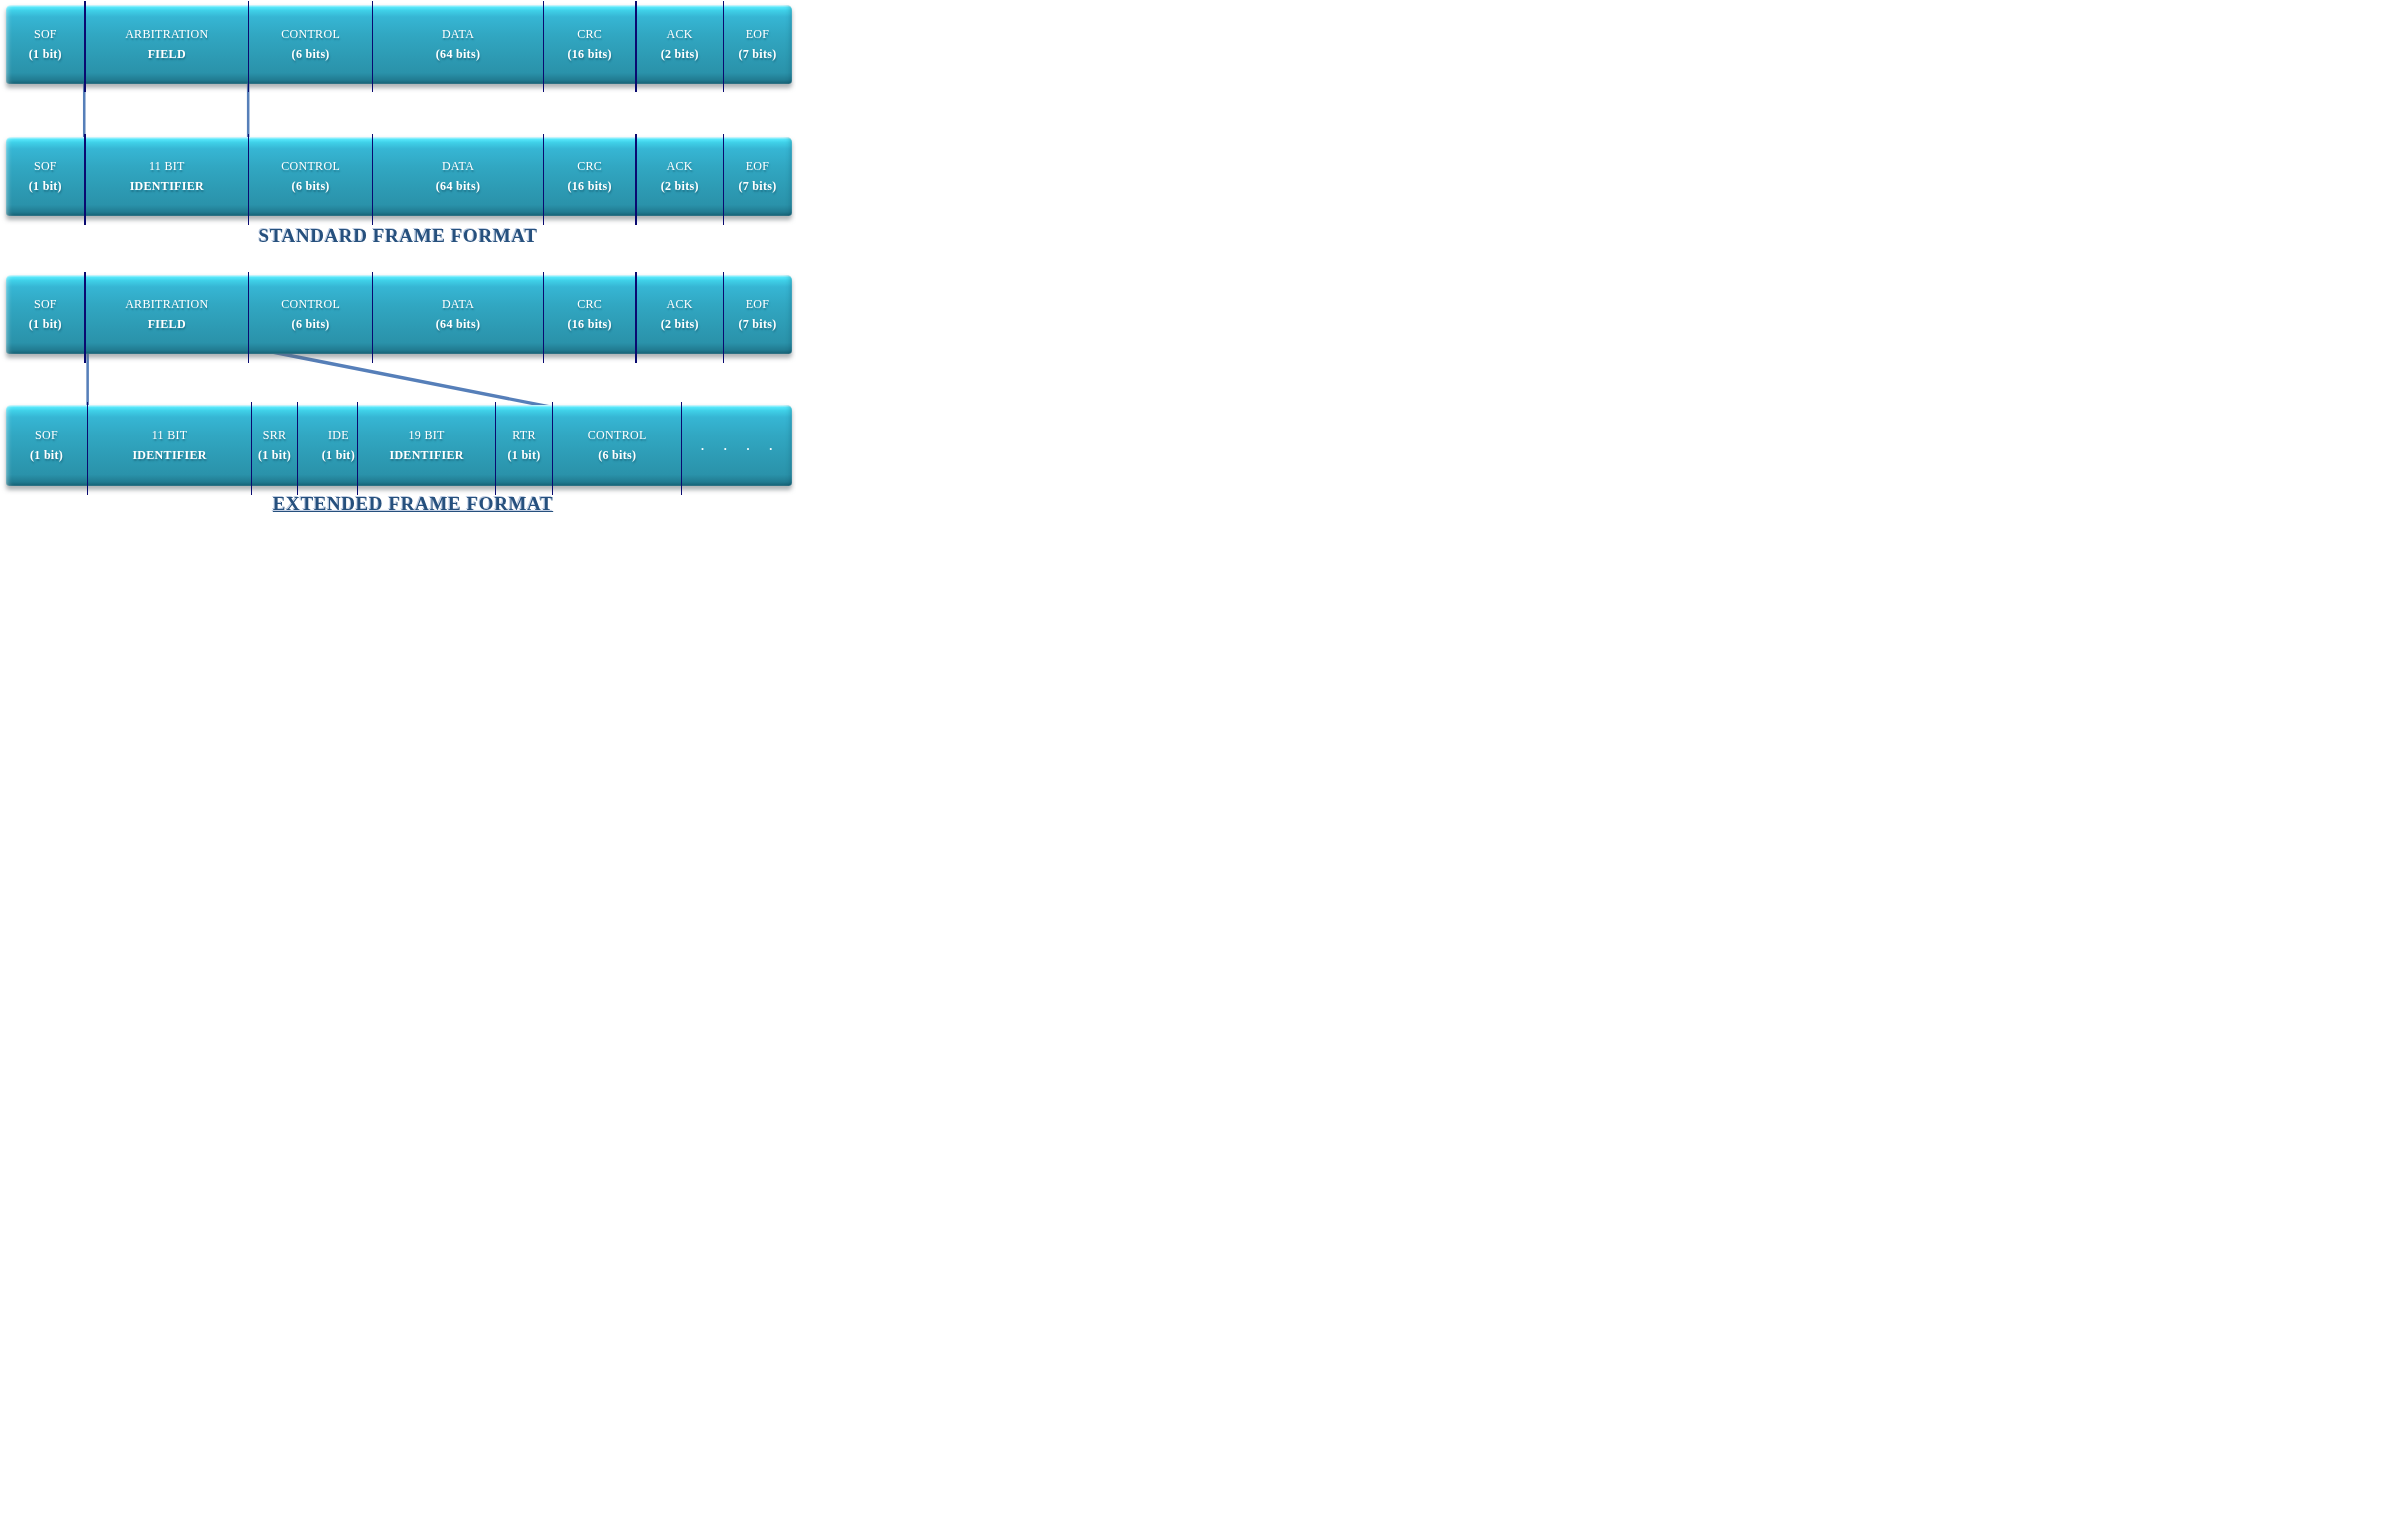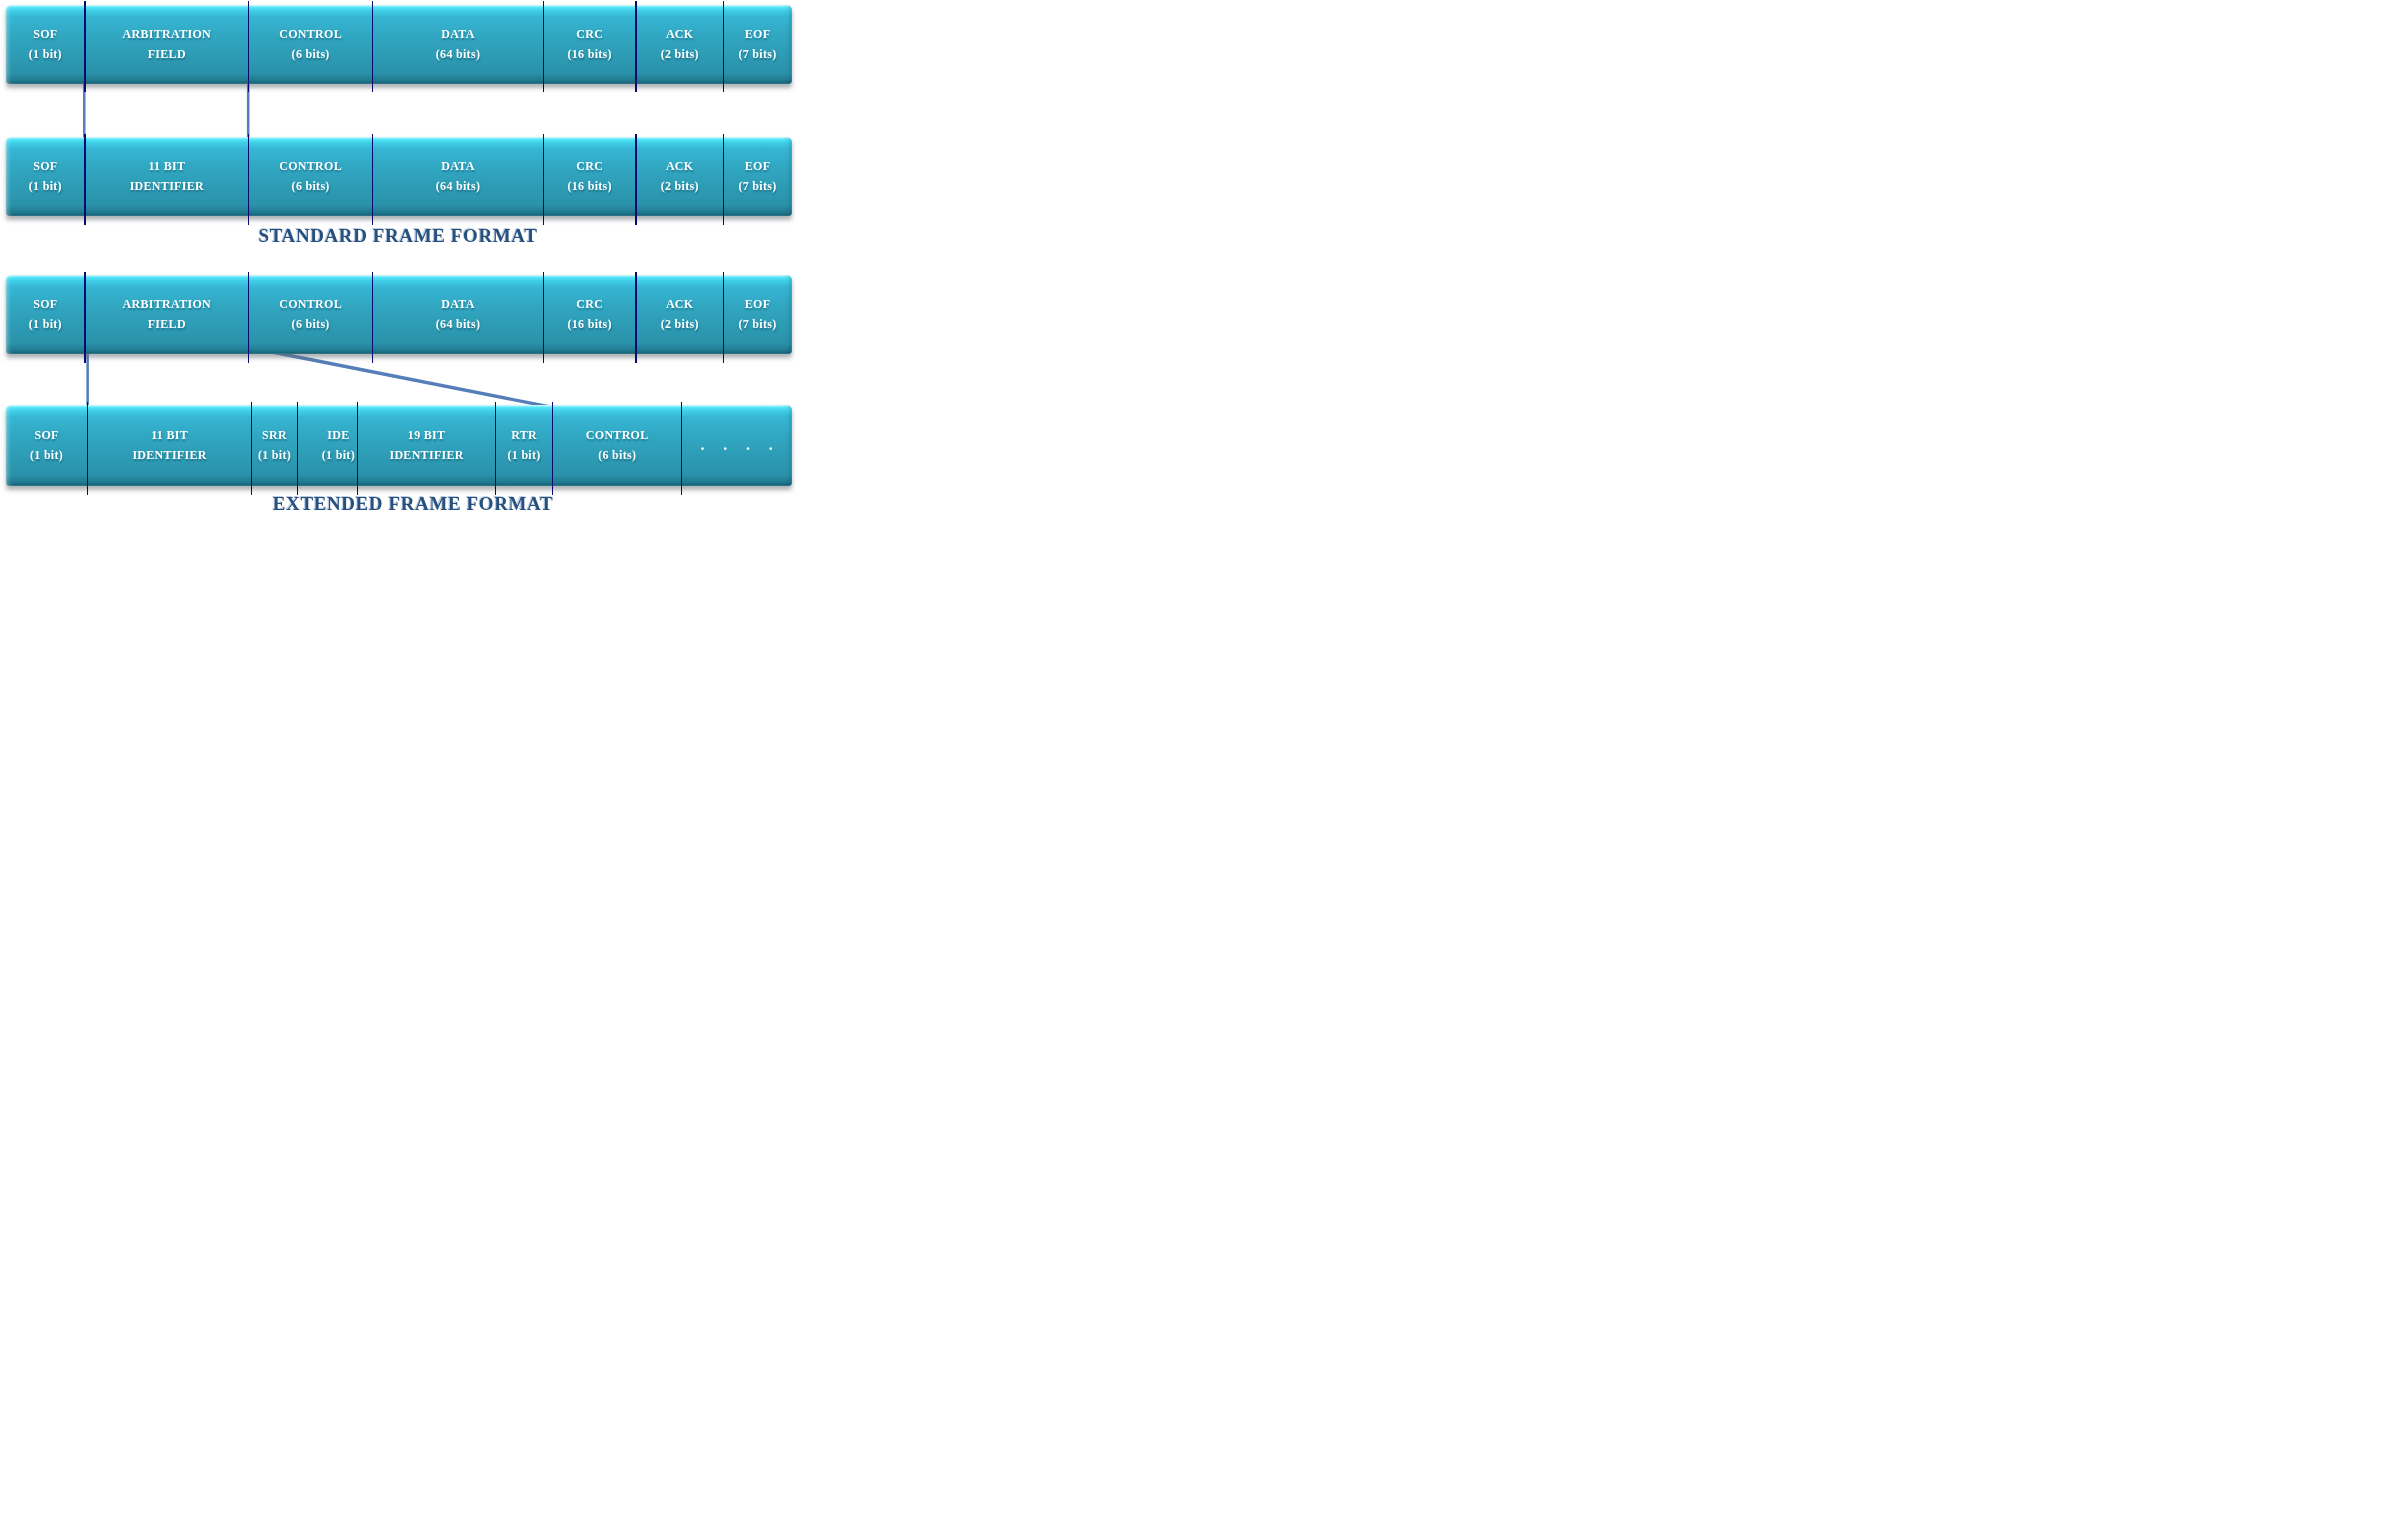--- a/index.html
+++ b/index.html
@@ -39,21 +39,21 @@
     display:flex;flex-direction:column;
     align-items:center;justify-content:center;
     gap:7.4px;
     color:#ffffff;
     text-align:center;
     box-sizing:border-box;
     padding:0 2.3px;
     overflow:hidden;
   }
   .seg-label{
-    font-weight:bold;font-size:12px;line-height:1.05;
+    font-weight:normal;font-size:12px;line-height:1.05;
     letter-spacing:0.3px;
     text-shadow:0.6px 1.7px 1.7px rgba(0,45,65,0.35);
     white-space:nowrap;
     text-align:center;
   }
   .seg-sub{
     font-weight:bold;font-size:12px;line-height:1.05;
     letter-spacing:0.3px;
     text-shadow:0.6px 1.7px 1.7px rgba(0,45,65,0.35);
     white-space:nowrap;
@@ -73,21 +73,21 @@
   .title{
     position:absolute;left:0;width:100%;
     text-align:center;
     font-weight:bold;font-size:19px;
     letter-spacing:0.6px;
     color:#26507d;
     text-shadow:-1.1px -1.1px 0.6px rgba(135,160,200,0.55);
     z-index:3;
     white-space:nowrap;
   }
-  .title.title-extended{padding-left:30px;box-sizing:border-box;}
+  .title.title-extended{padding-left:30px;box-sizing:border-box;text-decoration:underline;}
 </style>
 </head>
 <body>
 
 <div class="page">
 
   <svg class="connectors" width="796" height="513" viewBox="0 0 1408 907">
     <line x1="149" y1="140" x2="149" y2="248" stroke="#567fb9" stroke-width="4.5"></line>
     <line x1="439" y1="140" x2="439" y2="248" stroke="#567fb9" stroke-width="4.5"></line>
     <line x1="155" y1="620" x2="155" y2="722" stroke="#567fb9" stroke-width="4.5"></line>

